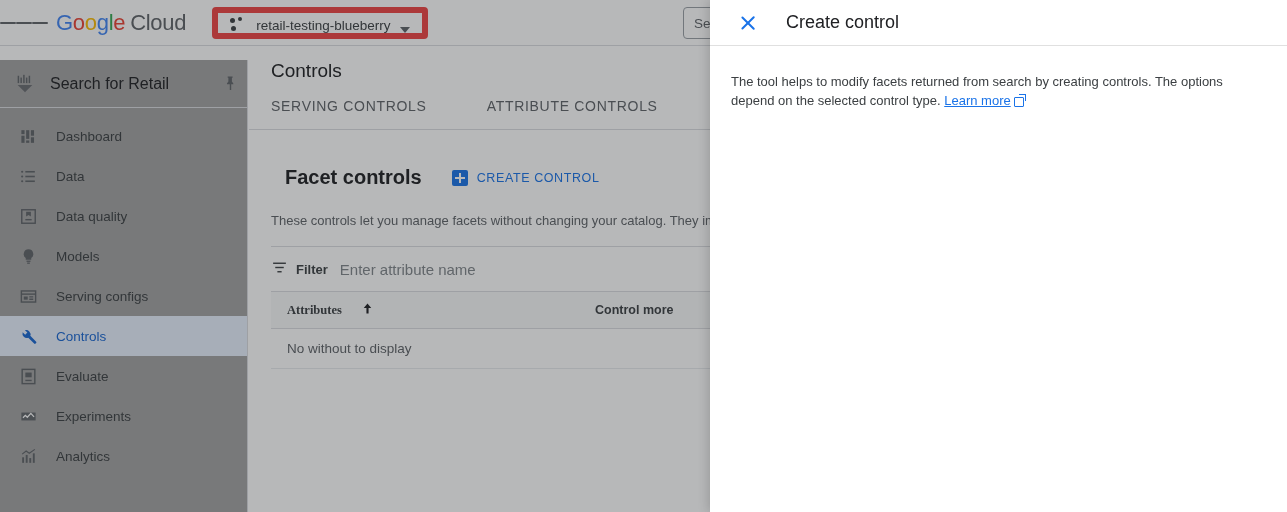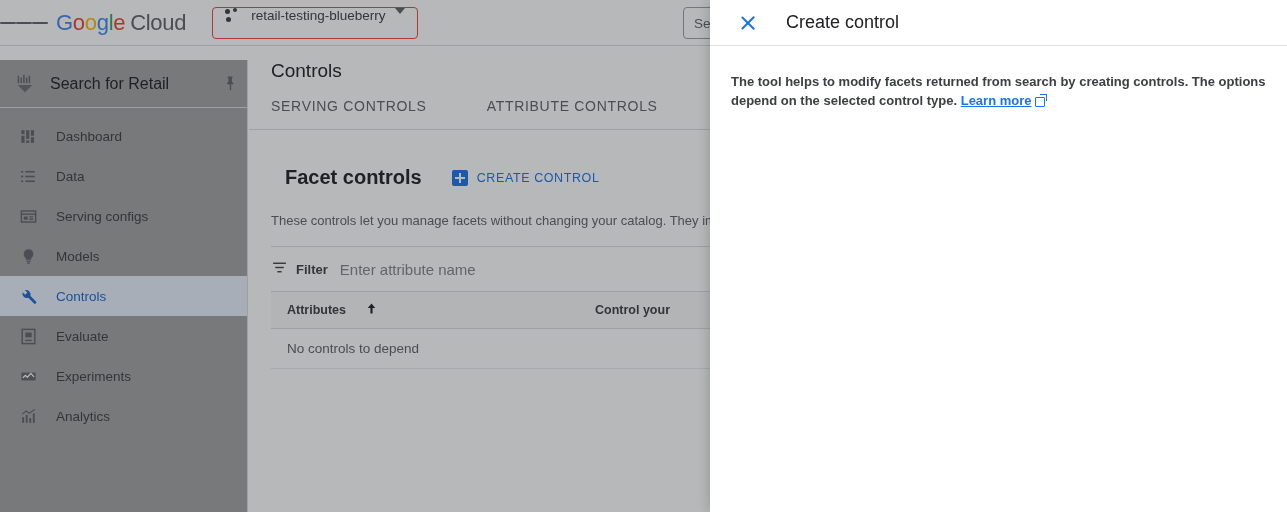--- a/index.html
+++ b/index.html
@@ -21,22 +21,22 @@
     display:flex; align-items:center;
   }
   .hamburger { width:48px; height:46px; display:flex; align-items:center; justify-content:center; cursor:pointer; }
   .hamburger span { display:block; width:18px; height:2px; background:#5f6368; margin:2.5px 0; border-radius:1px; }
   .gc-logo { font-size:22px; letter-spacing:-0.3px; margin-left:8px; white-space:nowrap; }
   .gc-logo .g1{color:#4285F4}.gc-logo .o1{color:#EA4335}.gc-logo .o2{color:#FBBC05}
   .gc-logo .g2{color:#4285F4}.gc-logo .l1{color:#34A853}.gc-logo .e1{color:#EA4335}
   .gc-logo .cloud{color:#5f6368; margin-left:5px;}
 
   .project-chip {
-    margin-left:26px; height:32px; border:1px solid #ef4444; border-radius:4px;
-    display:flex; align-items:flex-start; padding:0 12px; gap:10px; cursor:pointer;
+    margin-left:26px; height:32px; border:6px solid #ef4444; border-radius:4px;
+    display:flex; align-items:flex-end; padding:0 12px; gap:10px; cursor:pointer;
     background:#ffffff;
   }
   .proj-icon { width:16px; height:16px; position:relative; }
   .proj-icon i { position:absolute; background:#3c4043; border-radius:50%; display:block; }
   .proj-icon i:nth-child(1){ width:5px;height:5px; left:0px; top:1px; }
   .proj-icon i:nth-child(2){ width:4px;height:4px; left:8px; top:0px; }
   .proj-icon i:nth-child(3){ width:5px;height:5px; left:1px; top:9px; }
   .proj-name { font-size:13.5px; color:#3c4043; }
   .caret-down { width:0;height:0;border-left:5px solid transparent;border-right:5px solid transparent;border-top:6px solid #5f6368; }
 
@@ -87,41 +87,41 @@
   .facet-desc { font-size:13px; color:#5f6368; padding:10px 22px 0 22px; white-space:nowrap; overflow:hidden; }
 
   .table-wrap { margin:18px 22px 0 22px; border-top:1px solid #dadce0; }
   .filter-row { height:44px; display:flex; align-items:center; gap:12px; }
   .filter-label { display:flex; align-items:center; gap:8px; font-size:13px; font-weight:700; color:#3c4043; }
   .filter-input { font-size:15px; color:#80868b; }
   .thead {
     height:38px; background:#f8f9fa; border-top:1px solid #dadce0; border-bottom:1px solid #dadce0;
     display:flex; align-items:center; font-size:12.5px; font-weight:700; color:#3c4043;
   }
-  .th-attr { width:324px; padding-left:16px; display:flex; align-items:center; gap:18px; }
+  .th-attr { width:324px; padding-left:16px; display:flex; align-items:center; gap:18px;font-family:Liberation Serif, serif; }
   .th-ctrl { }
   .trow { height:40px; display:flex; align-items:center; padding-left:16px; font-size:13.5px; color:#5f6368; border-bottom:1px solid #e8eaed; }
 
   
   .scrim { position:absolute; inset:0; background:rgba(32,33,36,0.32); }
 
   
   .panel {
     position:absolute; left:710px; top:0; width:577px; height:512px;
     background:#ffffff; box-shadow:-2px 0 10px rgba(0,0,0,0.16);
   }
   .panel-head { height:46px; display:flex; align-items:center; gap:28px; padding-left:28px; border-bottom:1px solid #e0e0e0; }
   .close-x { width:20px; height:20px; cursor:pointer; position:relative; }
   .close-x:before,.close-x:after{content:"";position:absolute;left:9px;top:1px;width:2.4px;height:18px;background:#1a73e8;border-radius:1px;}
   .close-x:before{transform:rotate(45deg);}
   .close-x:after{transform:rotate(-45deg);}
   .panel-title { font-size:18px; color:#202124; }
 
   .panel-body { padding:26px 21px 0 21px; position:relative; }
-  .panel-desc { font-size:13px; line-height:19px; color:#3c4043; margin:0;font-weight:bold; }
+  .panel-desc { font-size:13px; line-height:19px; color:#3c4043; margin:0; }
   .panel-desc a { color:#1a73e8; text-decoration:underline; }
   .ext-link { display:inline-block; width:11px; height:11px; position:relative; margin-left:3px; vertical-align:-1px; }
   .ext-link:before{content:"";position:absolute;left:0;top:2px;width:8px;height:8px;border:1.4px solid #1a73e8;border-radius:1px;}
   .ext-link:after{content:"";position:absolute;right:-1px;top:-1px;width:6px;height:6px;border-top:1.4px solid #1a73e8;border-right:1.4px solid #1a73e8;}
 </style>
 </head>
 <body>
 
 <div id="root">
 
@@ -194,42 +194,52 @@
                 <circle cx="4" cy="12" r="1.4"></circle>
                 <circle cx="4" cy="18" r="1.4"></circle>
                 <rect x="8" y="5" width="12" height="2"></rect>
                 <rect x="8" y="11" width="12" height="2"></rect>
                 <rect x="8" y="17" width="12" height="2"></rect>
               </svg>
             </span>
           <span>Data</span>
         </div>
 
+        <div class="sb-item">
+          <span class="ic">
+              <svg viewBox="0 0 24 24" width="19" height="19" fill="none" stroke="#5f6368" stroke-width="1.8">
+                <rect x="3.5" y="3.5" width="17" height="17"></rect>
+                <path d="M9 6h6v6l-3-2-3 2z" fill="#5f6368" stroke="none"></path>
+                <path d="M8 16h8" stroke="#5f6368"></path>
+              </svg>
+            </span>
+          <span>Data quality</span>
+        </div>
+
+        <div class="sb-item">
+          <span class="ic">
+              <svg viewBox="0 0 24 24" width="19" height="19" fill="#5f6368">
+                <path d="M12 3a6 6 0 0 0-3.5 10.9V16h7v-2.1A6 6 0 0 0 12 3z"></path>
+                <rect x="9.5" y="17.2" width="5" height="1.6"></rect>
+                <rect x="10.3" y="19.6" width="3.4" height="1.6"></rect>
+              </svg>
+            </span>
+          <span>Models</span>
+        </div>
 
         <div class="sb-item">
           <span class="ic">
               <svg viewBox="0 0 24 24" width="19" height="19" fill="none" stroke="#5f6368" stroke-width="1.8">
                 <rect x="3" y="5" width="18" height="14"></rect>
                 <path d="M3 9h18"></path>
                 <rect x="6" y="12" width="5" height="4" fill="#5f6368" stroke="none"></rect>
                 <path d="M13 12.5h5M13 15.5h5"></path>
               </svg>
             </span>
           <span>Serving configs</span>
-        </div>
-
-        <div class="sb-item">
-          <span class="ic">
-              <svg viewBox="0 0 24 24" width="19" height="19" fill="#5f6368">
-                <path d="M12 3a6 6 0 0 0-3.5 10.9V16h7v-2.1A6 6 0 0 0 12 3z"></path>
-                <rect x="9.5" y="17.2" width="5" height="1.6"></rect>
-                <rect x="10.3" y="19.6" width="3.4" height="1.6"></rect>
-              </svg>
-            </span>
-          <span>Models</span>
         </div>
 
         <div class="sb-item active">
           <span class="ic">
               <svg viewBox="0 0 24 24" width="19" height="19">
                 <path d="M21.7 18.6l-7.4-7.4a5.6 5.6 0 0 0-6.9-7.1L10.6 7 7.8 9.8 4.6 6.6a5.6 5.6 0 0 0 7.1 6.9l7.4 7.4a1.3 1.3 0 0 0 1.9 0l.7-.7a1.3 1.3 0 0 0 0-1.6z"></path>
               </svg>
             </span>
           <span>Controls</span>
         </div>
@@ -306,24 +316,24 @@
         </div>
         <div class="thead">
           <span class="th-attr">
             <span>Attributes</span>
             <span>
               <svg viewBox="0 0 24 24" width="15" height="15" fill="#202124">
                   <path d="M12 4l6 7h-4.3v9h-3.4v-9H6z"></path>
                 </svg>
             </span>
           </span>
-          <span class="th-ctrl">Control your</span>
+          <span class="th-ctrl">Control more</span>
         </div>
         <div class="trow">
-          <span>No controls to depend</span>
+          <span>No without to display</span>
         </div>
       </div>
     </div>
   </div>
 
   <div class="scrim"></div>
 
   <div class="panel">
     <div class="panel-head">
       <span class="close-x"></span>

